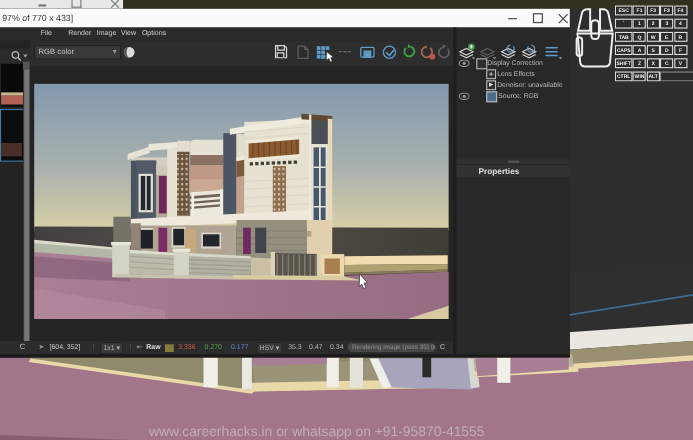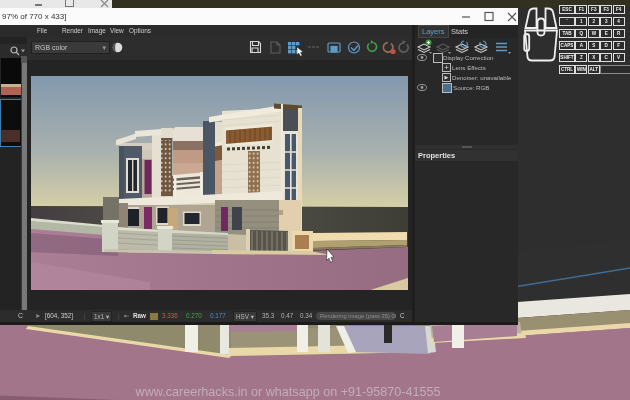--- a/index.html
+++ b/index.html
@@ -330,24 +330,20 @@
         <span style="position:absolute;left:4px;top:-2.2px;color:#8d8d8d;font-size:5.8px;line-height:12px;white-space:nowrap">Rendering image (pass 35) 00:00:0</span>
       </span>
  <span style="position:absolute;left:400px;color:#ccc">C</span>
 </div>
 <div class="abs" style="left:18px;top:311px;width:10px;height:10px;color:#c8c8c8;font-size:7px;line-height:10px">C</div>
 <div class="abs" style="left:0;top:322px;width:518px;height:3px;background:#1b1b1b"></div>
 
 <div class="abs" style="left:412px;top:25px;width:106px;height:297px;background:#282828"></div>
 <div class="abs" style="left:412px;top:25px;width:3px;height:297px;background:#1e1e1e"></div>
 
-<div class="abs" style="left:415px;top:25px;width:103px;height:13px;background:#242424;font-size:7.5px;line-height:13px">
- <span style="position:absolute;left:3px;top:0px;background:#323232;border:1px solid #444;padding:0 3px;color:#5d9fce;line-height:11px">Layers</span>
- <span style="position:absolute;left:33px;color:#d0d0d0;padding:0 3px">Stats</span>
-</div>
 
 <svg class="abs" style="left:417px;top:39px" width="98" height="15" viewBox="0 0 98 15">
  <g stroke="#cfcfcf" fill="none" stroke-width="1.1">
   <path d="M1 8 l6 -3 6 3 -6 3z"></path>
         <path d="M1 10.5 l6 3 6 -3"></path>
  </g>
  <circle cx="11.5" cy="3.5" r="3" fill="#3f9d44"></circle>
       <path d="M10 3.5 h3 M11.5 2 v3" stroke="#fff" stroke-width="1"></path>
  <g stroke="#6a6a6a" fill="none" stroke-width="1.1" opacity=".8">
         <path d="M20 8 l6 -3 6 3 -6 3z"></path>
@@ -387,21 +383,21 @@
  <svg class="abs" style="left:5px;top:31px" width="10" height="7">
         <ellipse cx="5" cy="3.5" rx="4.5" ry="3" fill="none" stroke="#9a9a9a" stroke-width="1"></ellipse>
         <circle cx="5" cy="3.5" r="1.4" fill="#9a9a9a"></circle>
       </svg>
  <span class="abs" style="left:30px;top:30px;width:8px;height:8px;border:1px solid #bbb;background:#4a6d8c"></span>
  <span class="abs" style="left:41px;top:31px">Source: RGB</span>
 </div>
 
 <div class="abs" style="left:415px;top:145px;width:103px;height:4px;background:#303030"></div>
 <div class="abs" style="left:462px;top:146px;width:10px;height:2px;background:#555"></div>
-<div class="abs" style="left:415px;top:150px;width:103px;height:11px;background:#313131;color:#e0e0e0;font-size:7.5px;font-weight:bold;line-height:11px"><span style="margin-left:3px">Properties</span></div>
+<div class="abs" style="left:415px;top:150px;width:103px;height:11px;background:#313131;color:#e0e0e0;font-size:7.5px;font-weight:bold;line-height:11px"><span style="margin-left:20px">Properties</span></div>
 
 <div id="kbd" class="abs" style="left:559px;top:4px;width:71px;height:70px;font-size:4.6px;color:#f2f2f2;font-weight:bold;overflow:hidden">
       <div style="position: absolute; left: 0px; top: 1px; width: 14px; height: 7px; background: rgb(43, 43, 43); border: 1px solid rgb(222, 222, 222); text-align: center; line-height: 7.5px;">ESC</div>
       <div style="position: absolute; left: 16.4px; top: 1px; width: 10px; height: 7px; background: rgb(43, 43, 43); border: 1px solid rgb(222, 222, 222); text-align: center; line-height: 7.5px;">F1</div>
       <div style="position: absolute; left: 28.8px; top: 1px; width: 10px; height: 7px; background: rgb(43, 43, 43); border: 1px solid rgb(222, 222, 222); text-align: center; line-height: 7.5px;">F3</div>
       <div style="position: absolute; left: 41.2px; top: 1px; width: 10px; height: 7px; background: rgb(43, 43, 43); border: 1px solid rgb(222, 222, 222); text-align: center; line-height: 7.5px;">F3</div>
       <div style="position: absolute; left: 53.6px; top: 1px; width: 10px; height: 7px; background: rgb(43, 43, 43); border: 1px solid rgb(222, 222, 222); text-align: center; line-height: 7.5px;">F4</div>
       <div style="position: absolute; left: 0px; top: 13px; width: 14px; height: 7px; background: rgb(43, 43, 43); border: 1px solid rgb(222, 222, 222); text-align: center; line-height: 7.5px;">`</div>
       <div style="position: absolute; left: 16.4px; top: 13px; width: 10px; height: 7px; background: rgb(43, 43, 43); border: 1px solid rgb(222, 222, 222); text-align: center; line-height: 7.5px;">1</div>
       <div style="position: absolute; left: 28.8px; top: 13px; width: 10px; height: 7px; background: rgb(43, 43, 43); border: 1px solid rgb(222, 222, 222); text-align: center; line-height: 7.5px;">2</div>

